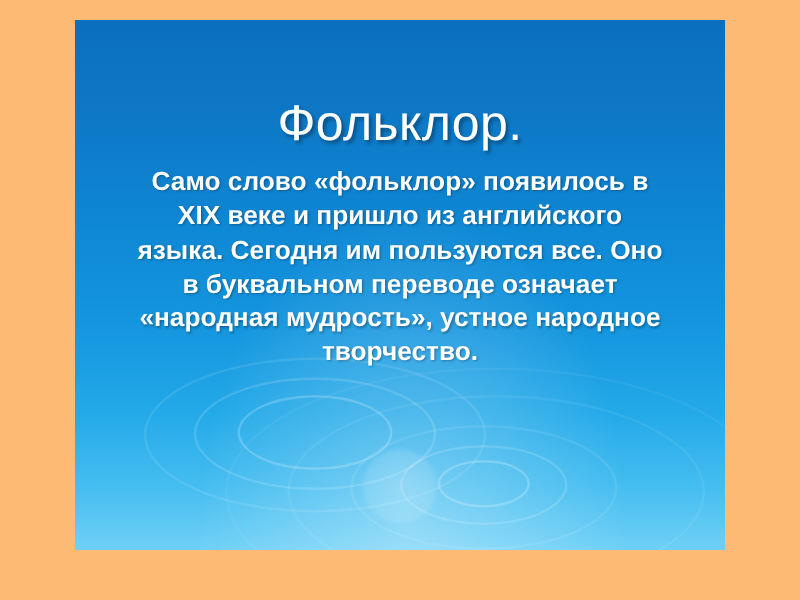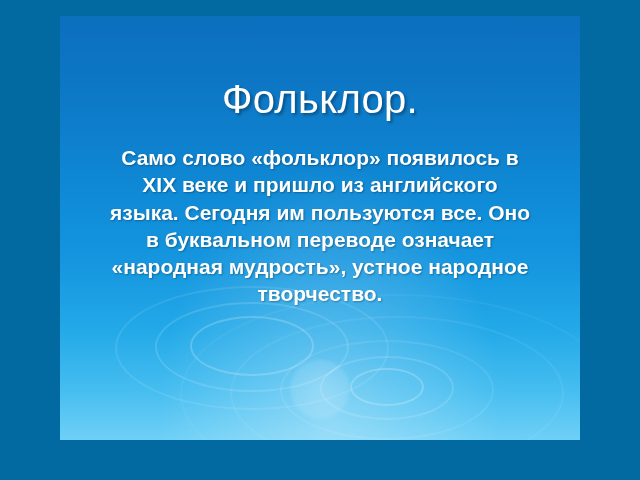--- a/index.html
+++ b/index.html
@@ -4,21 +4,21 @@
 <style>
   html, body {
     margin: 0;
     padding: 0;
     background: #ffffff;
   }
   #slide-root {
     position: relative;
     width: 640px;
     height: 480px;
-    background: #0369a1;
+    background: #fdba74;
     overflow: hidden;
     font-family: "Liberation Sans", sans-serif;
     text-decoration: underline;
   }
   .slide-frame {
     position: absolute;
     left: 60px;
     top: 16px;
     width: 520px;
     height: 424px;
@@ -64,21 +64,21 @@
     margin: 0 0 12px 0;
     text-align: center;
     text-shadow: 2px 2px 3px rgba(0,0,0,0.35);
     letter-spacing: 0.3px;
   }
   .slide-body {
     font-size: 21px;
     line-height: 1.30;
     color: #ffffff;
     font-weight: bold;
-    margin: 12px;
+    margin: 0;
     text-align: center;
     text-shadow: 1px 1px 2px rgba(0,0,0,0.30);
     max-width: 420px;
   }
 </style>
 </head>
 <body>
 
 <div id="slide-root">
   <div class="slide-frame">

